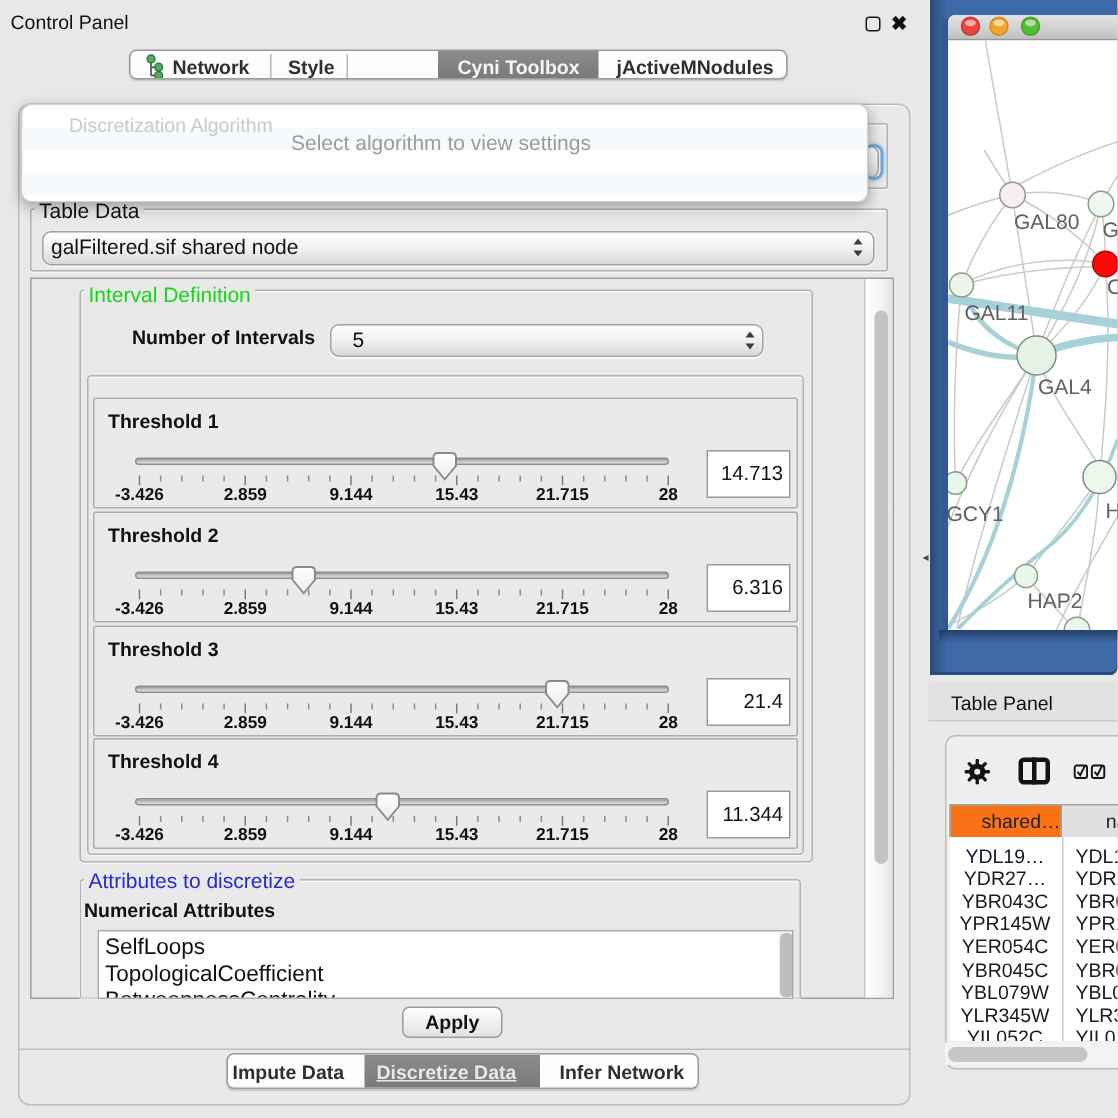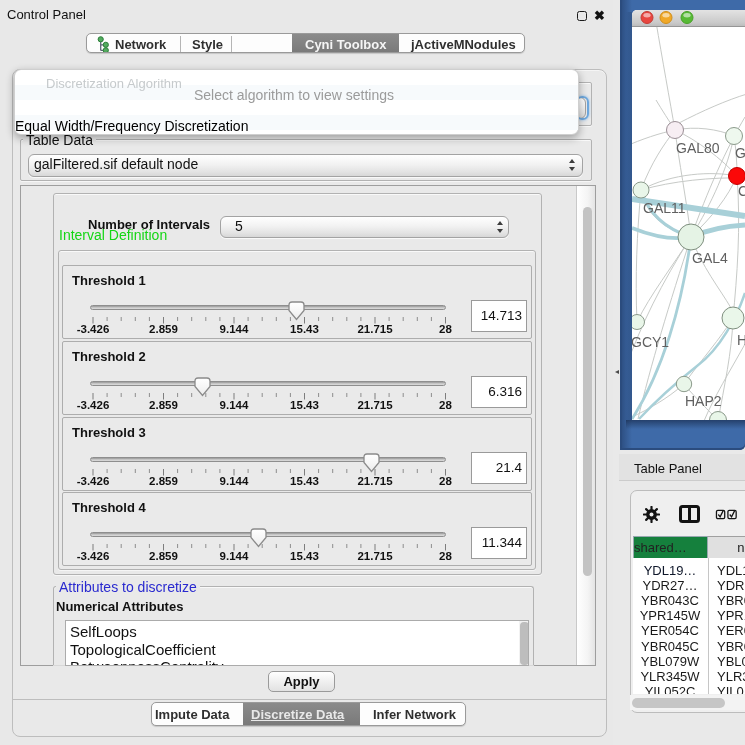--- a/index.html
+++ b/index.html
@@ -62,30 +62,30 @@
   <div class="abs" style="left:12px;top:69px;width:595px;height:668px;background:#e9e9e9;border:1px solid #bdbdbd;border-radius:8px;box-shadow:inset 0 1px 0 #f5f5f5;"></div>
 
   <div class="abs etch" style="left:20px;top:82px;width:572px;height:44px;border-radius:2px;"></div>
   <div class="abs combo" style="left:28px;top:97px;width:558px;height:22px;"></div>
   <div class="abs" style="left:576px;top:96px;width:13px;height:24px;border:2.5px solid #6ea7dc;border-radius:6px;box-shadow:0 0 3px #86b8e8;"></div>
   <div class="spin" style="left:572px;top:101px;"></div>
 
   <div class="abs etch" style="left:20px;top:139px;width:572px;height:42px;border-radius:2px;"></div>
   <div class="gtitle" style="left:23px;top:132px;color:#111;">Table Data</div>
   <div class="abs combo" style="left:28px;top:154px;width:555px;height:23px;"></div>
-  <div class="abs" style="left:34px;top:156px;font-size:14px;color:#111;">galFiltered.sif default node</div>
+  <div class="abs" style="left:34px;top:156px;font-size:14px;color:#111;">galFiltered.sif shared node</div>
   <div class="spin" style="left:568px;top:158px;"></div>
 
   <div class="abs" style="left:20px;top:185px;width:576px;height:481px;border:1px solid #9e9e9e;background:#e9e9e9;"></div>
 
   <div class="abs" style="left:576px;top:186px;width:19px;height:479px;background:linear-gradient(90deg,#ffffff,#f4f4f4 60%,#e4e4e4);border-left:1px solid #c9c9c9;"></div>
   <div class="abs" style="left:583px;top:207px;width:9px;height:369px;background:#c3c3c3;border-radius:5px;"></div>
 
   <div class="abs etch" style="left:53px;top:193px;width:489px;height:382px;"></div>
-  <div class="gtitle" style="left:56px;top:188px;color:#15d615;margin-top:39px;">Interval Definition</div>
+  <div class="gtitle" style="left:56px;top:188px;color:#15d615;">Interval Definition</div>
 
   <div class="abs b13" style="left:88px;top:217px;">Number of Intervals</div>
   <div class="abs combo" style="left:220px;top:216px;width:289px;height:22px;"></div>
   <div class="abs" style="left:235px;top:218px;font-size:14px;color:#111;">5</div>
   <div class="spin" style="left:496px;top:220px;"></div>
 
   <div class="abs etch" style="left:58px;top:250px;width:478px;height:320px;"></div>
 
   <div class="tpanel" style="top:265px;">
   <div class="tlabel">Threshold 1</div>
@@ -302,21 +302,20 @@
     <div class="abs" style="left:3.5px;top:4px;font-size:13px;font-weight:bold;color:#2f2f2f;">Impute Data</div>
     <div class="abs" style="left:99.5px;top:4px;font-size:13px;font-weight:bold;color:#e8e8e8;text-decoration:underline;">Discretize Data</div>
     <div class="abs" style="left:221.5px;top:4px;font-size:13px;font-weight:bold;color:#2f2f2f;">Infer Network</div>
   </div>
 
   <div class="abs" style="left:14px;top:69px;width:565px;height:66px;background:#ffffff;border-radius:7px;border:1px solid rgba(160,160,160,.5);box-shadow:0 3px 9px rgba(0,0,0,.33);"></div>
   <div class="abs" style="left:15px;top:85px;width:563px;height:15px;background:#f7fafc;"></div>
   <div class="abs" style="left:15px;top:115px;width:563px;height:15px;background:#f7fafc;"></div>
   <div class="abs" style="left:46px;top:76px;font-size:13px;color:#c6cacc;">Discretization Algorithm</div>
   <div class="abs" style="left:194px;top:87px;font-size:14px;color:#9b9b9b;">Select algorithm to view settings</div>
-  <div class="abs" style="left:15px;top:117.5px;font-size:14px;color:#000;">Equal Width/Frequency Discretization</div>
 
 </div>
 
 <div class="abs" style="left:613px;top:0;width:132px;height:745px;background:#e9e9e9;"></div>
 
 <div class="abs" style="left:620px;top:0;width:125px;height:449.5px;background:linear-gradient(90deg,#2b4c7e,#3e6aa8 12px);border-radius:0 0 5px 0;box-shadow:inset 0 -2px 0 #2b4c7e, inset 2px 0 0 #2b4c7e;"></div>
 
 <div class="abs" style="left:632px;top:10px;width:113px;height:410px;background:#ffffff;border-radius:5px 0 0 0;"></div>
 <div class="abs" style="left:626px;top:420px;width:119px;height:9px;background:linear-gradient(rgba(16,30,58,.55), rgba(58,103,163,0));"></div>
 <div class="abs" style="left:626px;top:12px;width:6px;height:408px;background:linear-gradient(90deg, rgba(58,103,163,0), rgba(16,30,58,.25));"></div>
@@ -412,21 +411,21 @@
 </svg>
 <div class="abs" style="left:678.5px;top:505px;width:21px;height:18px;border:3px solid #131313;border-radius:3.5px;"></div>
 <div class="abs" style="left:687.5px;top:505px;width:3px;height:18px;background:#131313;"></div>
 <svg class="abs" style="left:714.5px;top:508.5px;" width="24" height="11" viewBox="0 0 25 12">
 <rect x="1" y="1.5" width="9" height="9" rx="1.5" fill="none" stroke="#141414" stroke-width="1.4"></rect>
 <path d="M3 6 L5 8.5 L8.5 1.5" fill="none" stroke="#141414" stroke-width="1.4"></path>
 <rect x="13.5" y="1.5" width="9" height="9" rx="1.5" fill="none" stroke="#141414" stroke-width="1.4"></rect>
 <path d="M15.5 6 L17.5 8.5 L21 1.5" fill="none" stroke="#141414" stroke-width="1.4"></path>
 </svg>
 
-<div class="abs" style="left:633px;top:536px;width:75px;height:23px;background:#15803d;border:1px solid #98a8b0;font-size:13px;color:#222;text-align:left;line-height:21px;">shared…</div>
+<div class="abs" style="left:633px;top:536px;width:75px;height:23px;background:#f97316;border:1px solid #98a8b0;font-size:13px;color:#222;text-align:right;line-height:21px;">shared…</div>
 <div class="abs" style="left:708px;top:536px;width:92px;height:23px;background:#e0e0e0;border:1px solid #a0a0a0;border-left:none;font-size:13px;color:#222;text-align:center;line-height:21px;">name</div>
 <div class="abs" style="left:633px;top:558px;width:112px;height:136px;overflow:hidden;background:#ffffff;">
     <div class="abs" style="left:0;top:5.0px;width:74px;height:15px;font-size:13px;color:#0f172a;text-align:center;line-height:15px;">YDL19…</div>
     <div class="abs" style="left:84px;top:5.0px;width:60px;height:15px;font-size:13px;color:#1a1a1a;line-height:15px;">YDL1</div>
     <div class="abs" style="left:0;top:20.1px;width:74px;height:15px;font-size:13px;color:#1a1a1a;text-align:center;line-height:15px;">YDR27…</div>
     <div class="abs" style="left:84px;top:20.1px;width:60px;height:15px;font-size:13px;color:#1a1a1a;line-height:15px;">YDR2</div>
     <div class="abs" style="left:0;top:35.2px;width:74px;height:15px;font-size:13px;color:#1a1a1a;text-align:center;line-height:15px;">YBR043C</div>
     <div class="abs" style="left:84px;top:35.2px;width:60px;height:15px;font-size:13px;color:#1a1a1a;line-height:15px;">YBR0</div>
     <div class="abs" style="left:0;top:50.3px;width:74px;height:15px;font-size:13px;color:#1a1a1a;text-align:center;line-height:15px;">YPR145W</div>
     <div class="abs" style="left:84px;top:50.3px;width:60px;height:15px;font-size:13px;color:#1a1a1a;line-height:15px;">YPR1</div>

